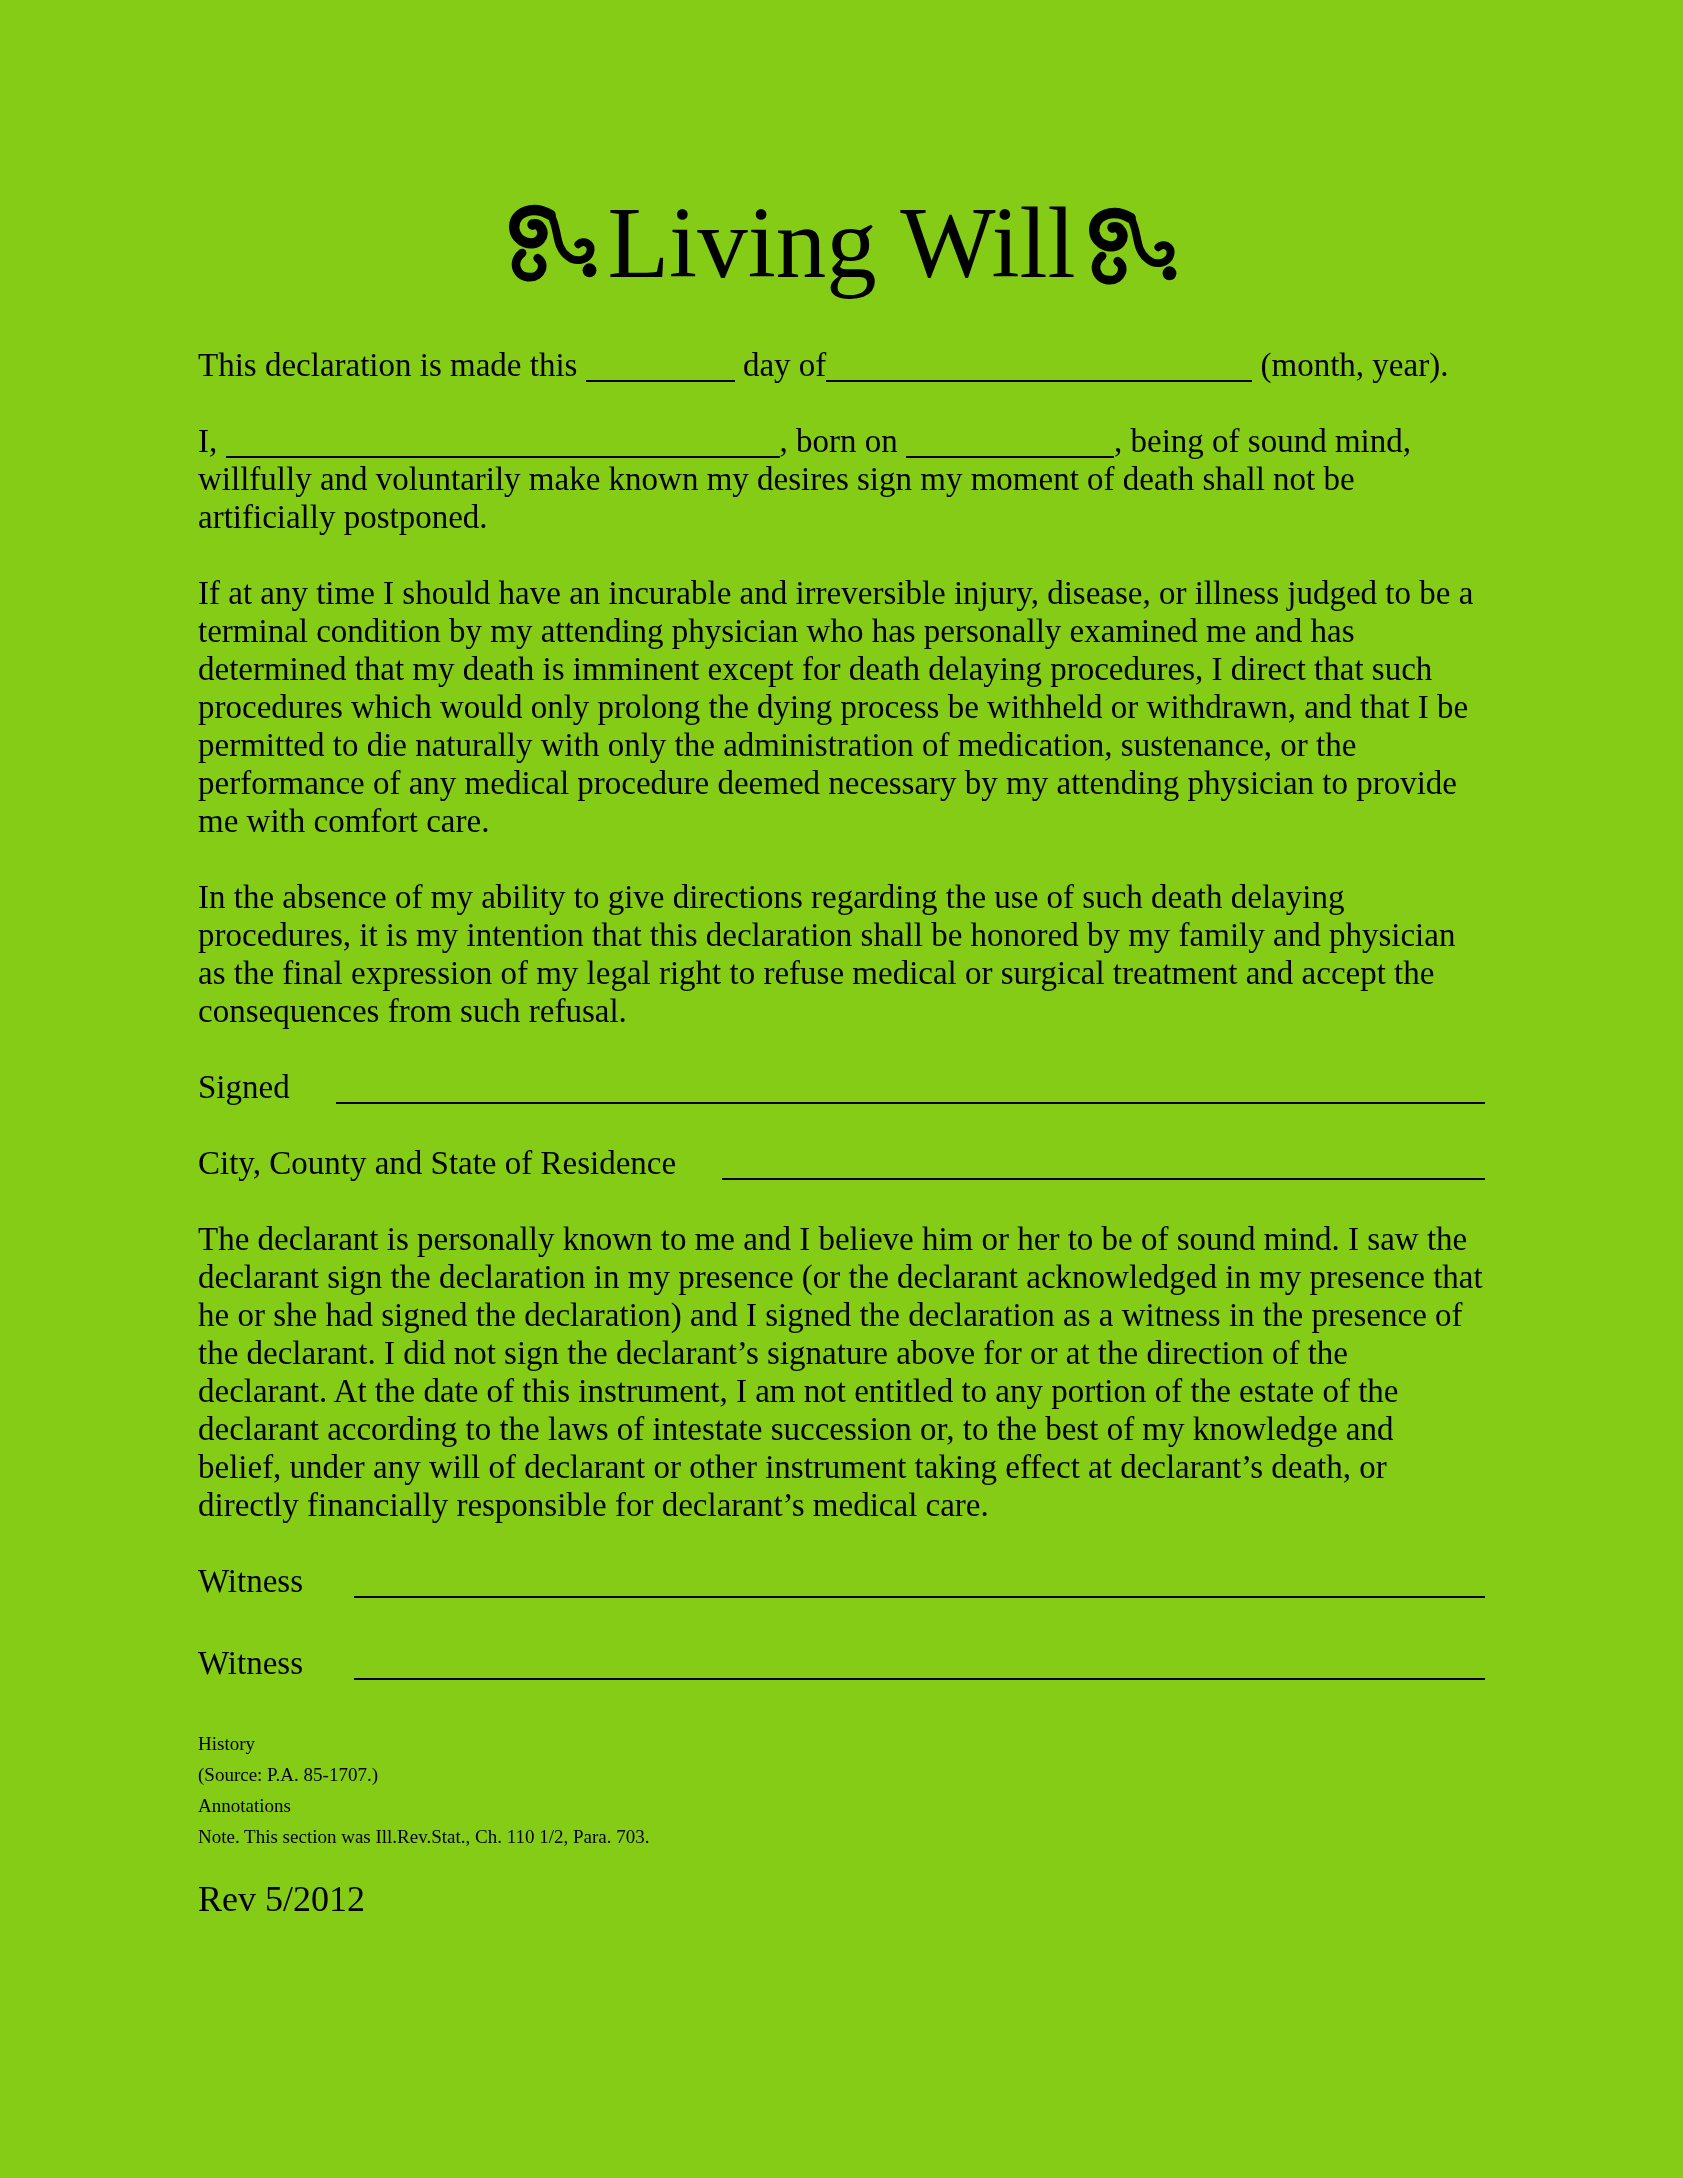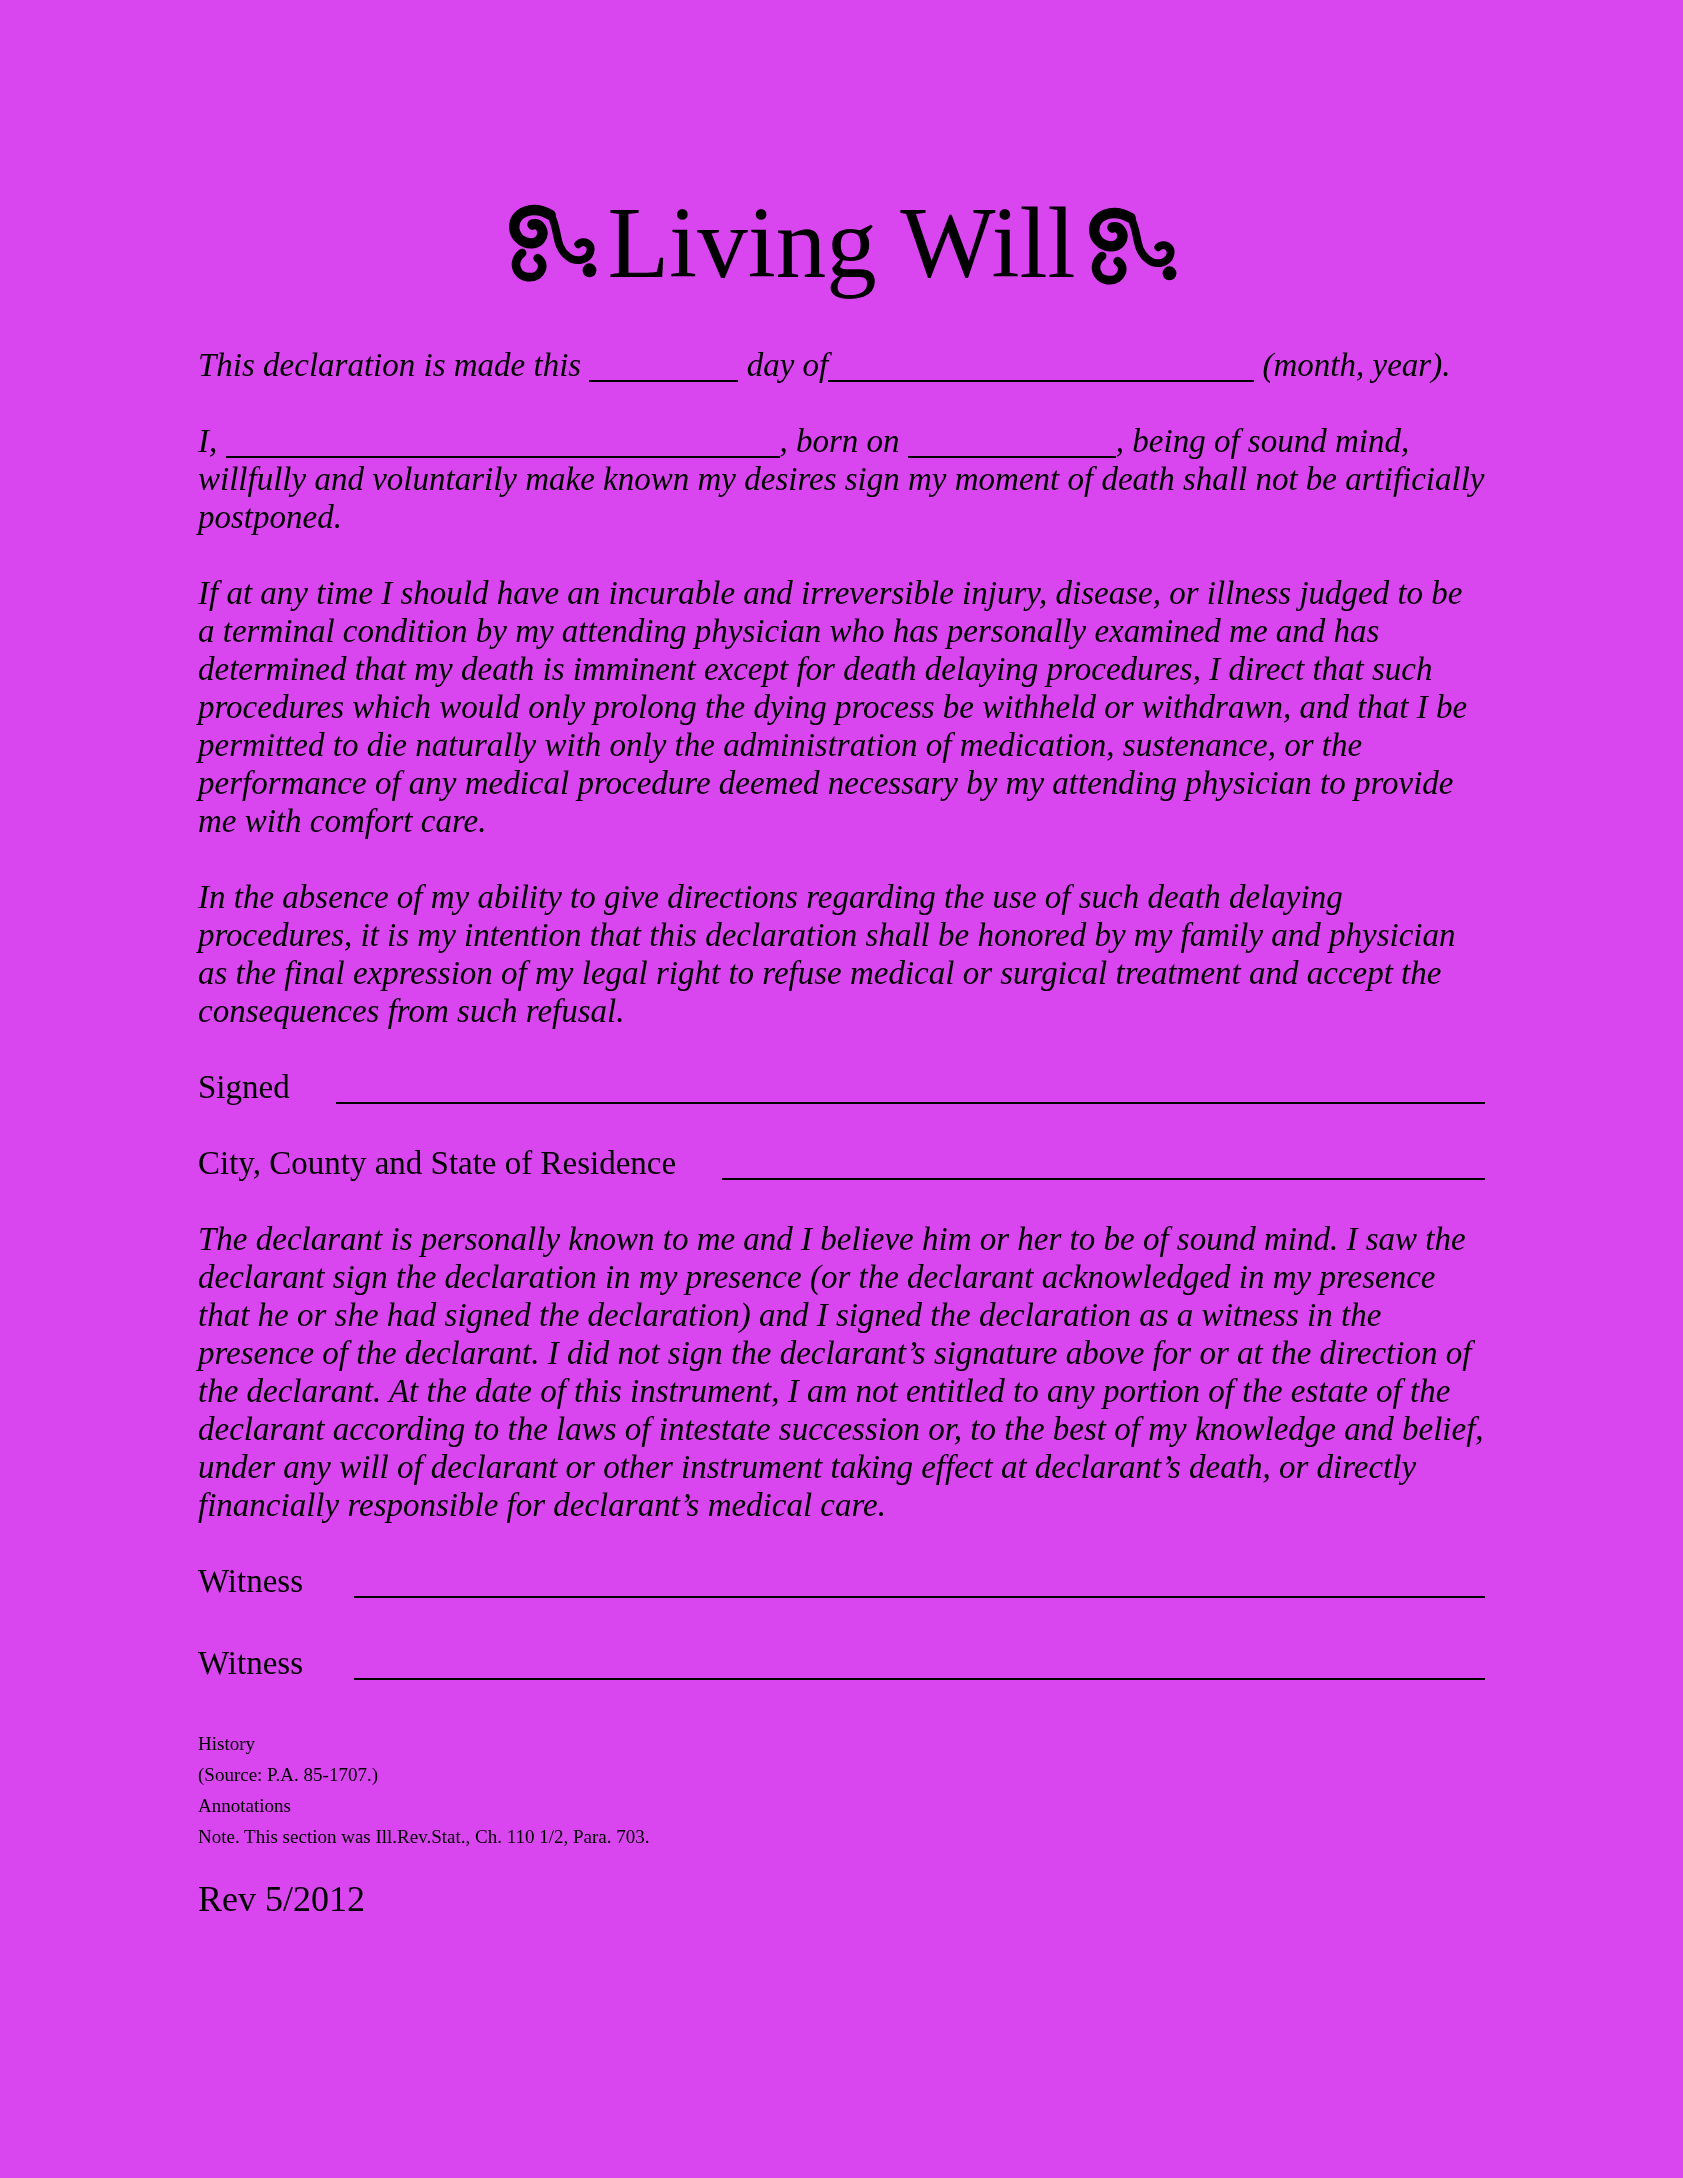--- a/index.html
+++ b/index.html
@@ -5,21 +5,21 @@
   html, body {
     margin: 0;
     padding: 0;
     background: #e8e8e8;
   }
   .page {
     position: relative;
     width: 1683px;
     height: 2178px;
     margin: 0 auto;
-    background: #d946ef;
+    background: #84cc16;
     color: #000000;
     font-family: "Liberation Serif", "DejaVu Serif", serif;
     box-sizing: border-box;
     padding: 190px 198px 0 198px;
     overflow: hidden;
   }
   .title-row {
     display: flex;
     justify-content: center;
     align-items: center;
@@ -43,21 +43,21 @@
     font-size: 45px;
     line-height: 1.1;
     margin-top: 6px;
     font-weight: normal;
   }
   .body-text {
     margin-top: 50px;
     font-size: 33px;
     line-height: 38px;
   }
-  .para { margin: 0 0 38px 0; font-style: italic; }
+  .para { margin: 0 0 38px 0; }
   .blank {
     display: inline-block;
     border-bottom: 2px solid #000;
     height: 24px;
     transform: translateY(6px);
     vertical-align: baseline;
   }
   .day-blank { width: 149px; }
   .monthyear-blank { width: 426px; }
   .name-blank { width: 554px; }

